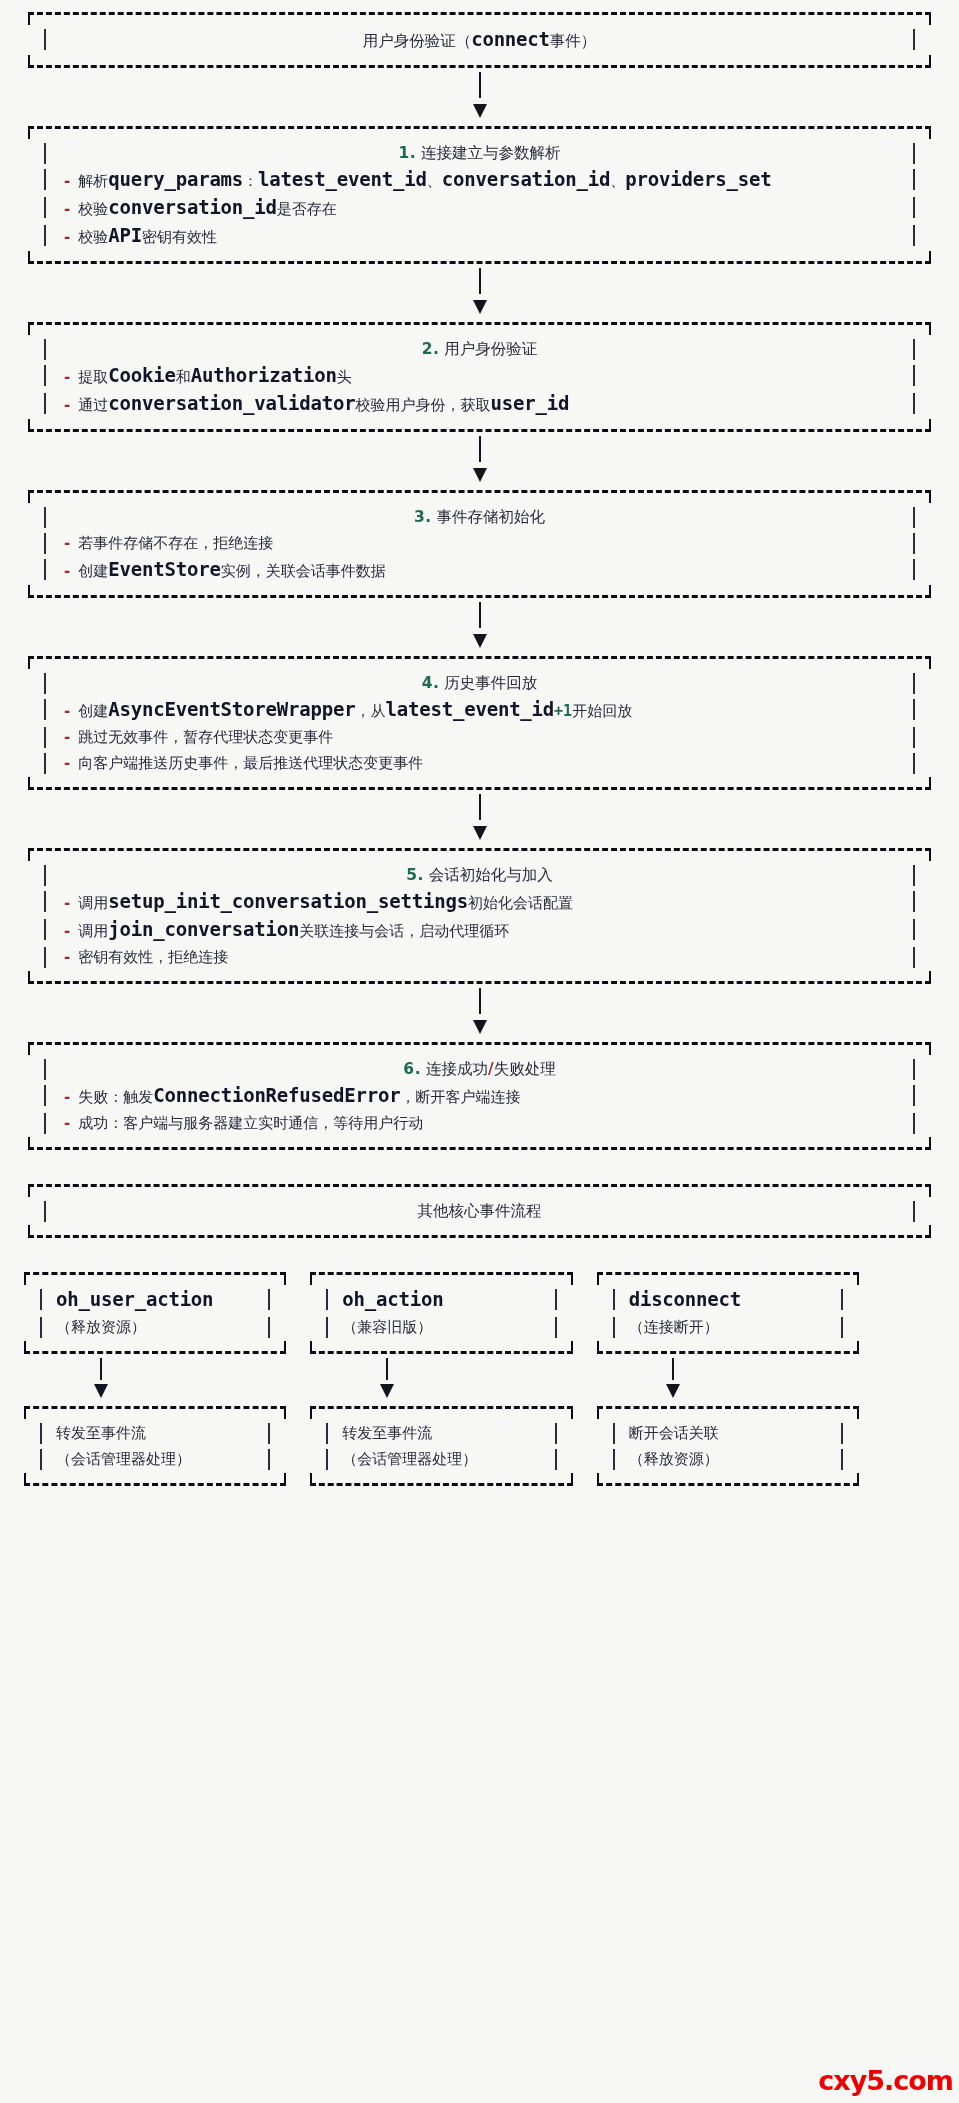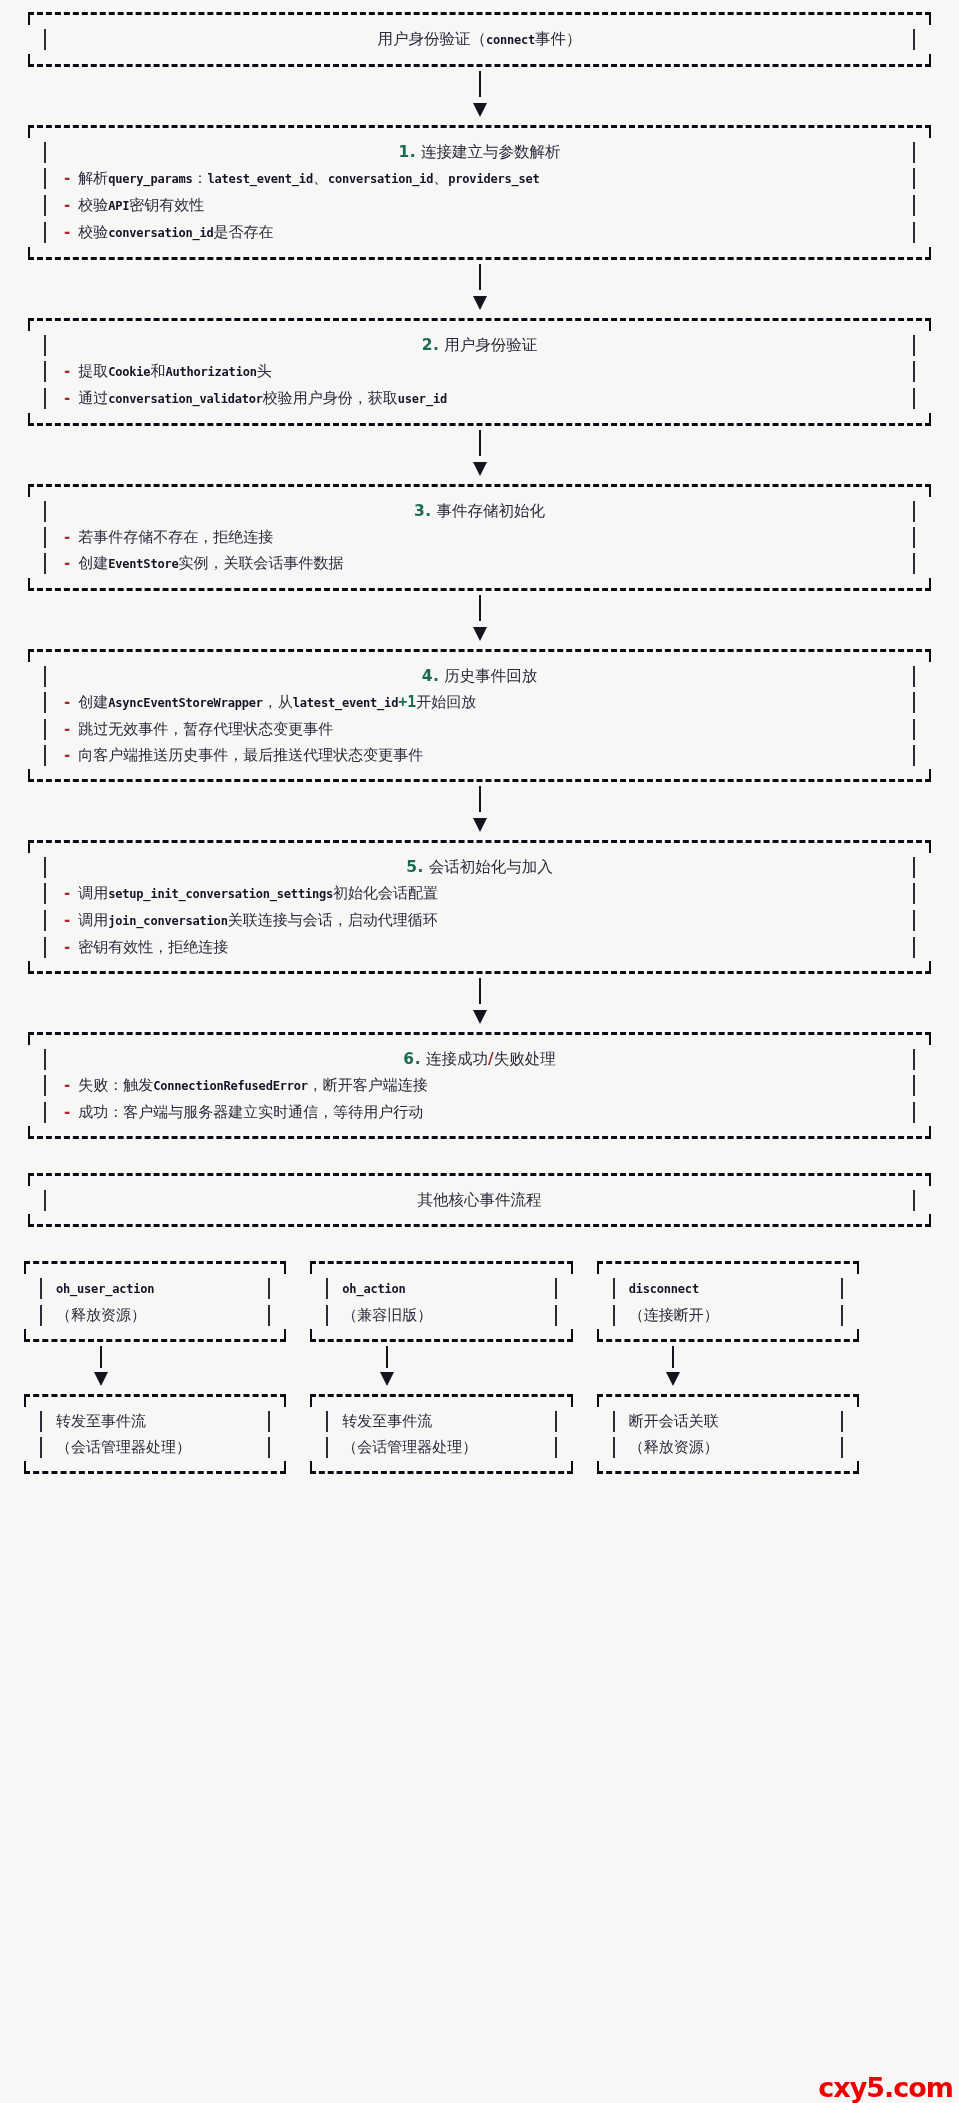--- a/index.html
+++ b/index.html
@@ -80,21 +80,21 @@
   .brow.center { text-align: center; padding-left: 34px; padding-right: 34px; }
   .brow.title  { font-size: 15.5px; }
 
   
   .brow > .pipe { top: 3px; }
 
   .num   { color: #1d6b4f; font-weight: 700; letter-spacing: 0.5px; }
   .slash { color: #9e2b2b; font-weight: 700; }
   .dash  { color: #9e2b2b; font-weight: 700; margin-right: 8px; }
   .code  { font-family: "DejaVu Sans Mono", "Liberation Mono", monospace;
-           font-weight: 700; font-size: 12px; color: #141428; letter-spacing: -0.2px; }
+           font-weight: 700; font-size: 19px; color: #141428; letter-spacing: -0.2px; }
   .plus  { color: #1d6b4f; font-weight: 700;
            font-family: "DejaVu Sans Mono","Liberation Mono",monospace; }
   .cn    { color: #2a2a3c; }
 
   
   .connector {
     position: relative;
     height: 58px;
     width: 100%;
   }
@@ -141,21 +141,21 @@
   .col .asciibox .corner.tr, .col .asciibox .corner.br { right: 12px; }
   .col .connector .stem { left: 31%; }
   .col .connector .head { left: 31%; }
 
   .wide { width: 931px; }
 
   
   .watermark {
     position: absolute;
     right: 6px;
-    bottom: 2px;
+    bottom: 9px;
     color: #ef0000;
     font-weight: 900;
     font-size: 27px;
     font-family: "DejaVu Sans", "Liberation Sans", sans-serif;
     letter-spacing: -1px;
     line-height: 1;
   }
   .spacer-top { height: 12px; }
 </style>
 </head>
@@ -183,22 +183,22 @@
       <div class="connector">
         <span class="stem"></span>
         <span class="head"></span>
       </div>
       <div class="asciibox wide">
         <span class="rule top"></span>
         <span class="corner tl"></span>
         <span class="corner tr"></span>
         <div class="brow center title"><span class="pipe l"></span><span class="num">1.</span> <span class="cn">连接建立与参数解析</span><span class="pipe r"></span></div>
         <div class="brow"><span class="pipe l"></span><span class="dash">-</span><span class="cn">解析</span><span class="code">query_params</span><span class="cn">：</span><span class="code">latest_event_id</span><span class="cn">、</span><span class="code">conversation_id</span><span class="cn">、</span><span class="code">providers_set</span><span class="pipe r"></span></div>
+        <div class="brow"><span class="pipe l"></span><span class="dash">-</span><span class="cn">校验</span><span class="code">conversation_id</span><span class="cn">是否存在</span><span class="pipe r"></span></div>
         <div class="brow"><span class="pipe l"></span><span class="dash">-</span><span class="cn">校验</span><span class="code">API</span><span class="cn">密钥有效性</span><span class="pipe r"></span></div>
-        <div class="brow"><span class="pipe l"></span><span class="dash">-</span><span class="cn">校验</span><span class="code">conversation_id</span><span class="cn">是否存在</span><span class="pipe r"></span></div>
         <span class="corner bl"></span>
         <span class="corner br"></span>
         <span class="rule bot"></span>
       </div>
       <div class="connector">
         <span class="stem"></span>
         <span class="head"></span>
       </div>
       <div class="asciibox wide">
         <span class="rule top"></span>

